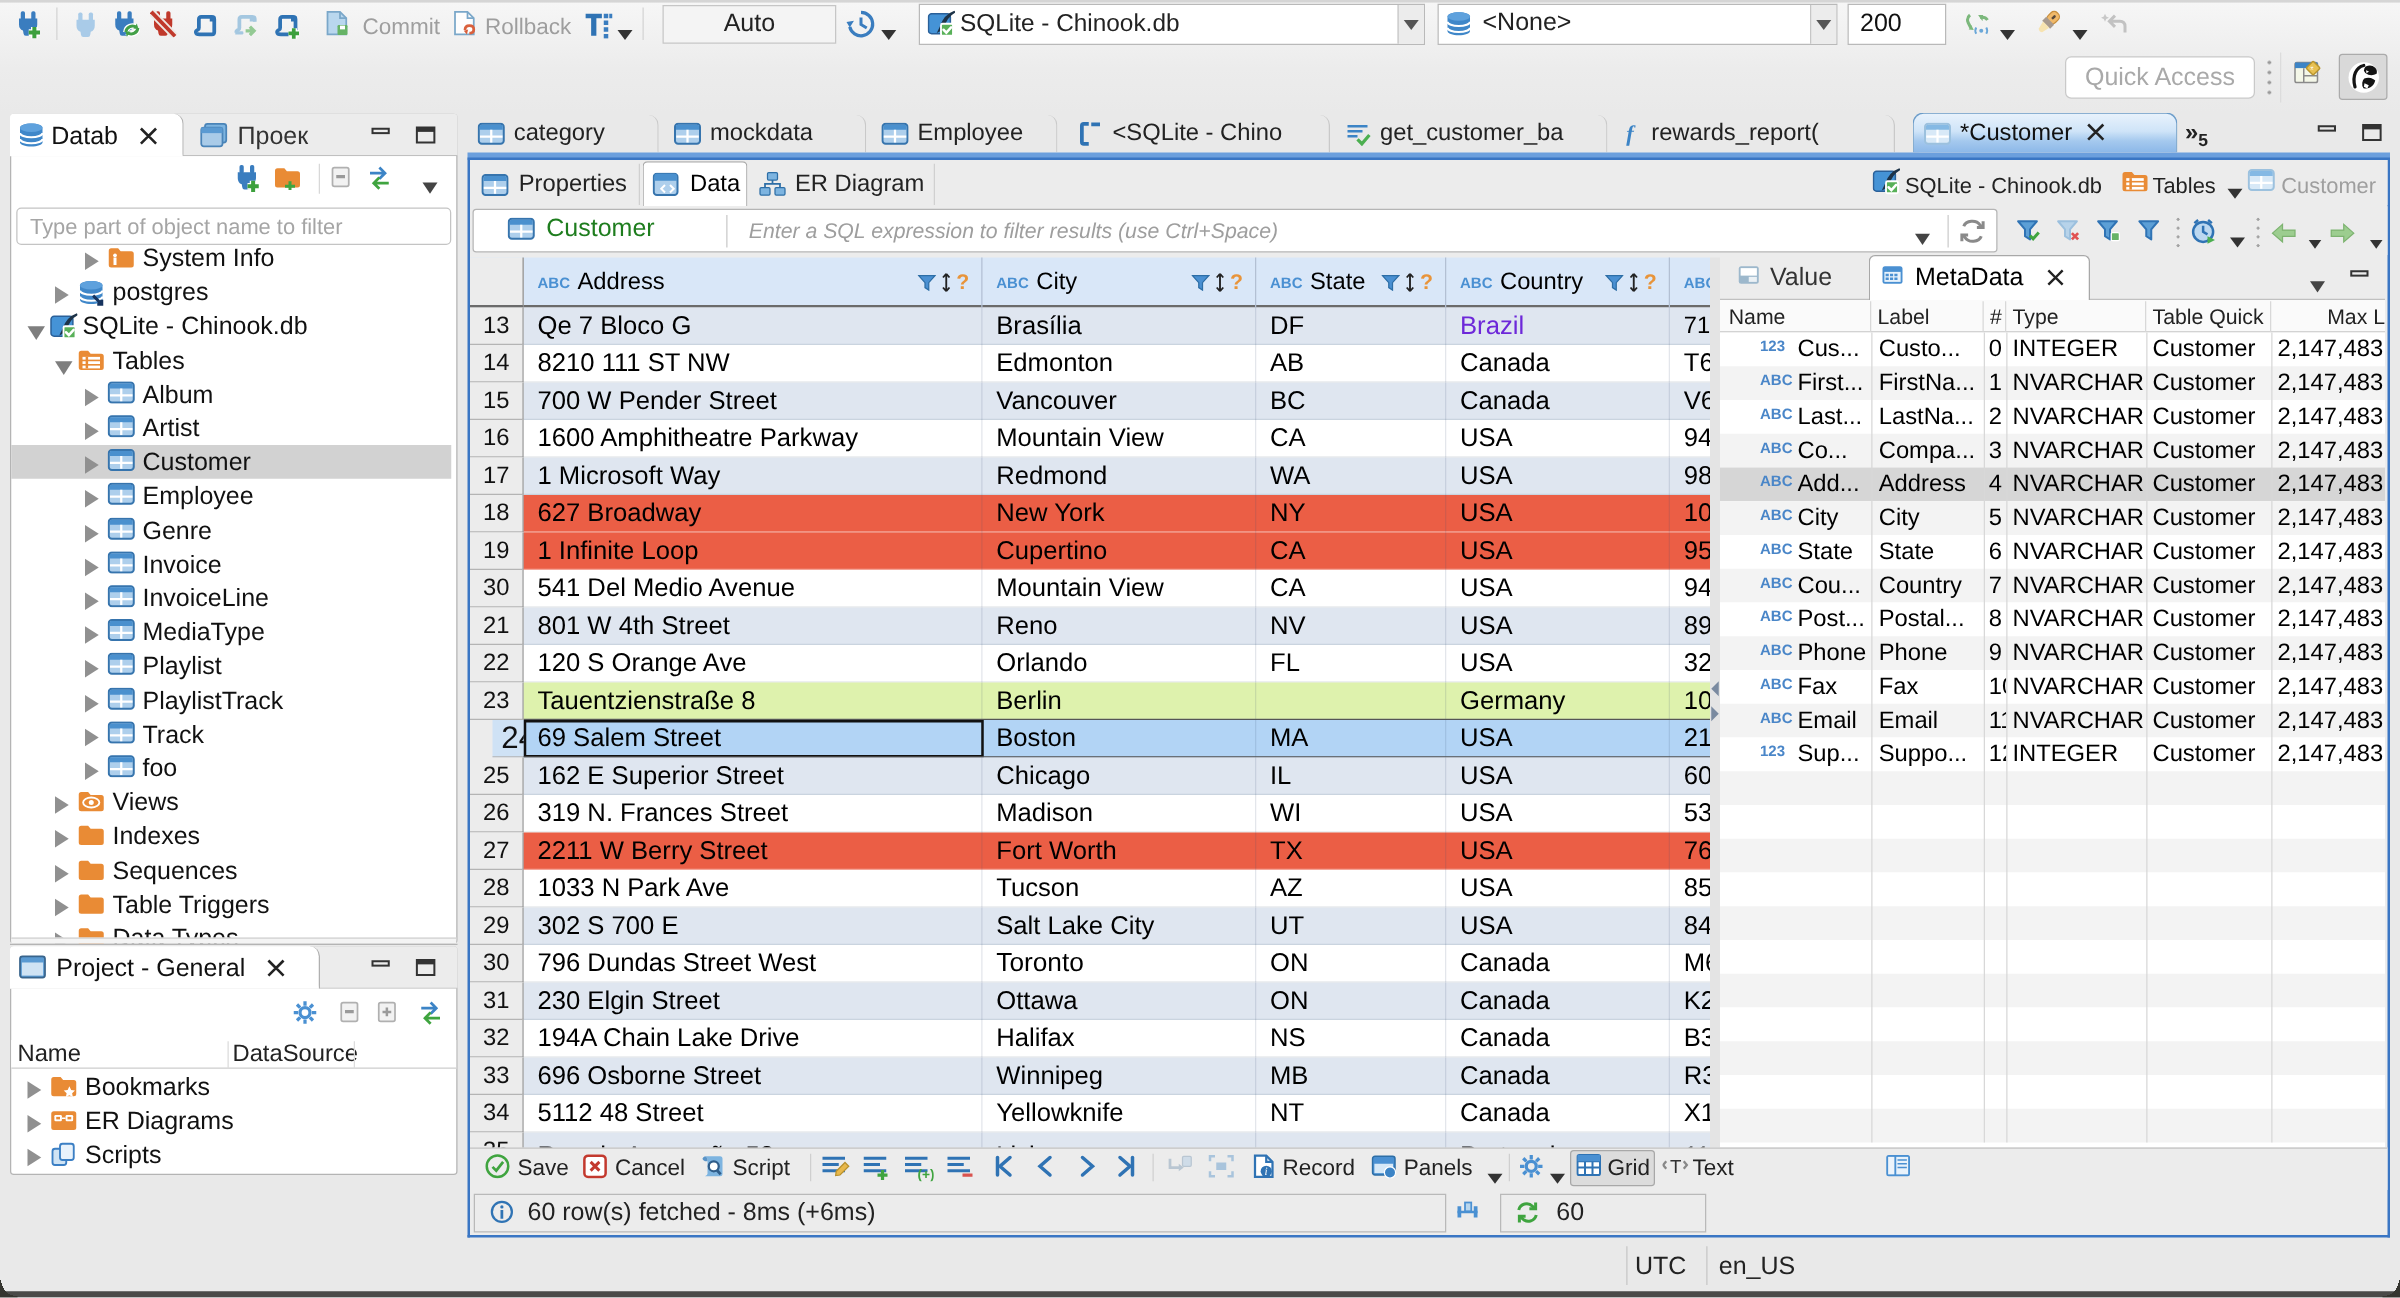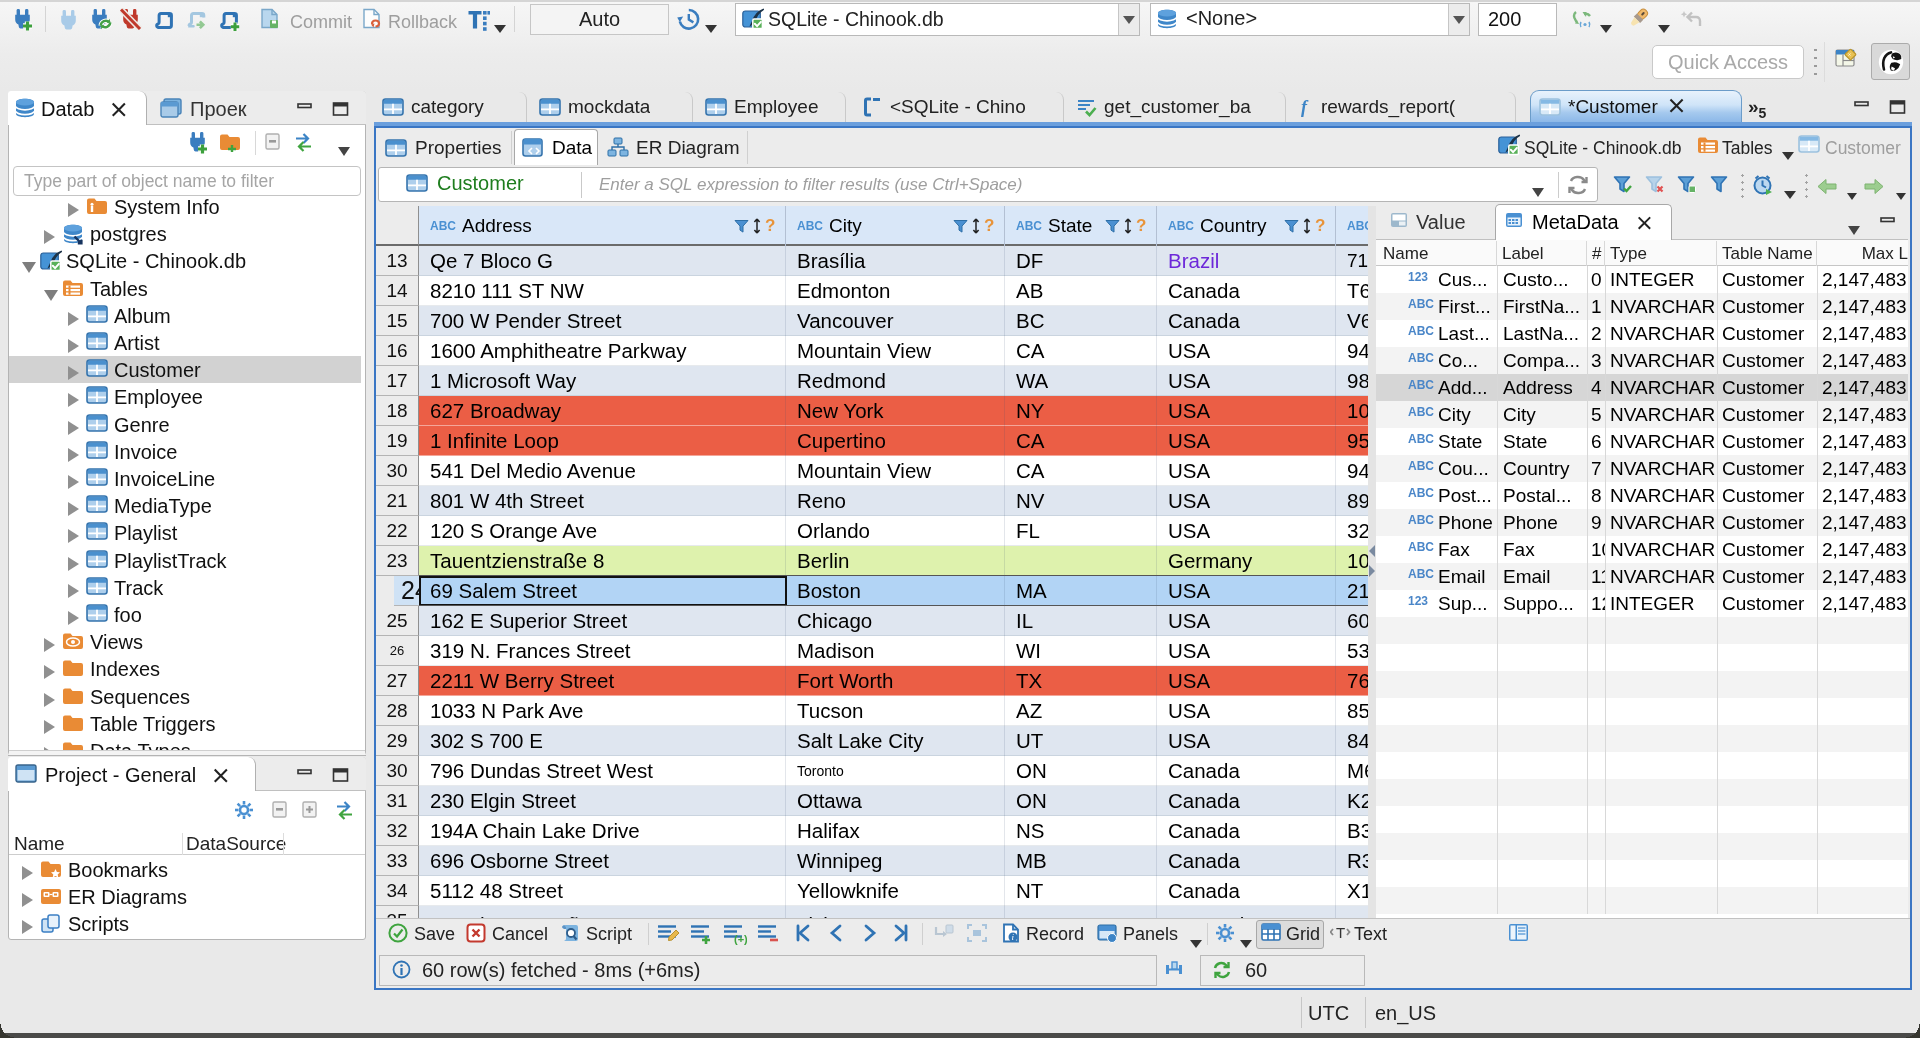--- a/index.html
+++ b/index.html
@@ -772,21 +772,21 @@
 <div class="abs" style="left:419px;top:576px;width:368px;height:30px;border:2px solid #111;"></div>
 <div class="abs" style="left:419px;top:575px;width:949px;height:1px;background:#555;"></div>
 <div class="abs" style="left:419px;top:605px;width:949px;height:1px;background:#555;"></div>
 <div class="abs" style="left:376px;top:606px;width:43px;height:30px;background:#ececec;border-right:1px solid #8f8f8f;border-bottom:1px solid #b4b4b4;display:flex;align-items:center;justify-content:center;font-size:19px;color:#111;overflow:hidden;">25</div>
 <div class="abs" style="left:419px;top:606px;width:949px;height:30px;background:#dfe6f0;border-bottom:1px solid rgba(60,80,110,0.12);overflow:hidden;"></div>
 <div class="abs" style="left:419px;top:606px;width:367px;height:30px;border-right:1px solid rgba(60,80,110,0.14);display:flex;align-items:center;padding-left:11px;font-size:20.5px;color:#000;white-space:nowrap;overflow:hidden;">162 E Superior Street</div>
 <div class="abs" style="left:786px;top:606px;width:219px;height:30px;border-right:1px solid rgba(60,80,110,0.14);display:flex;align-items:center;padding-left:11px;font-size:20.5px;color:#000;white-space:nowrap;overflow:hidden;">Chicago</div>
 <div class="abs" style="left:1005px;top:606px;width:152px;height:30px;border-right:1px solid rgba(60,80,110,0.14);display:flex;align-items:center;padding-left:11px;font-size:20.5px;color:#000;white-space:nowrap;overflow:hidden;">IL</div>
 <div class="abs" style="left:1157px;top:606px;width:179px;height:30px;border-right:1px solid rgba(60,80,110,0.14);display:flex;align-items:center;padding-left:11px;font-size:20.5px;color:#000;white-space:nowrap;overflow:hidden;">USA</div>
 <div class="abs" style="left:1336px;top:606px;width:32px;height:30px;display:flex;align-items:center;padding-left:11px;font-size:20.5px;color:#000;white-space:nowrap;overflow:hidden;">60</div>
-<div class="abs" style="left:376px;top:636px;width:43px;height:30px;background:#ececec;border-right:1px solid #8f8f8f;border-bottom:1px solid #b4b4b4;display:flex;align-items:center;justify-content:center;font-size:13px;color:#111;overflow:hidden;">26</div>
+<div class="abs" style="left:376px;top:636px;width:43px;height:30px;background:#ececec;border-right:1px solid #8f8f8f;border-bottom:1px solid #b4b4b4;display:flex;align-items:center;justify-content:center;font-size:19px;color:#111;overflow:hidden;">26</div>
 <div class="abs" style="left:419px;top:636px;width:949px;height:30px;background:#ffffff;border-bottom:1px solid rgba(60,80,110,0.12);overflow:hidden;"></div>
 <div class="abs" style="left:419px;top:636px;width:367px;height:30px;border-right:1px solid rgba(60,80,110,0.14);display:flex;align-items:center;padding-left:11px;font-size:20.5px;color:#000;white-space:nowrap;overflow:hidden;">319 N. Frances Street</div>
 <div class="abs" style="left:786px;top:636px;width:219px;height:30px;border-right:1px solid rgba(60,80,110,0.14);display:flex;align-items:center;padding-left:11px;font-size:20.5px;color:#000;white-space:nowrap;overflow:hidden;">Madison</div>
 <div class="abs" style="left:1005px;top:636px;width:152px;height:30px;border-right:1px solid rgba(60,80,110,0.14);display:flex;align-items:center;padding-left:11px;font-size:20.5px;color:#000;white-space:nowrap;overflow:hidden;">WI</div>
 <div class="abs" style="left:1157px;top:636px;width:179px;height:30px;border-right:1px solid rgba(60,80,110,0.14);display:flex;align-items:center;padding-left:11px;font-size:20.5px;color:#000;white-space:nowrap;overflow:hidden;">USA</div>
 <div class="abs" style="left:1336px;top:636px;width:32px;height:30px;display:flex;align-items:center;padding-left:11px;font-size:20.5px;color:#000;white-space:nowrap;overflow:hidden;">53</div>
 <div class="abs" style="left:376px;top:666px;width:43px;height:30px;background:#ececec;border-right:1px solid #8f8f8f;border-bottom:1px solid #b4b4b4;display:flex;align-items:center;justify-content:center;font-size:19px;color:#111;overflow:hidden;">27</div>
 <div class="abs" style="left:419px;top:666px;width:949px;height:30px;background:#eb5e45;border-bottom:1px solid rgba(255,255,255,0.45);overflow:hidden;"></div>
 <div class="abs" style="left:419px;top:666px;width:367px;height:30px;border-right:1px solid rgba(60,80,110,0.14);display:flex;align-items:center;padding-left:11px;font-size:20.5px;color:#000;white-space:nowrap;overflow:hidden;">2211 W Berry Street</div>
 <div class="abs" style="left:786px;top:666px;width:219px;height:30px;border-right:1px solid rgba(60,80,110,0.14);display:flex;align-items:center;padding-left:11px;font-size:20.5px;color:#000;white-space:nowrap;overflow:hidden;">Fort Worth</div>
@@ -803,21 +803,21 @@
 <div class="abs" style="left:376px;top:726px;width:43px;height:30px;background:#ececec;border-right:1px solid #8f8f8f;border-bottom:1px solid #b4b4b4;display:flex;align-items:center;justify-content:center;font-size:19px;color:#111;overflow:hidden;">29</div>
 <div class="abs" style="left:419px;top:726px;width:949px;height:30px;background:#dfe6f0;border-bottom:1px solid rgba(60,80,110,0.12);overflow:hidden;"></div>
 <div class="abs" style="left:419px;top:726px;width:367px;height:30px;border-right:1px solid rgba(60,80,110,0.14);display:flex;align-items:center;padding-left:11px;font-size:20.5px;color:#000;white-space:nowrap;overflow:hidden;">302 S 700 E</div>
 <div class="abs" style="left:786px;top:726px;width:219px;height:30px;border-right:1px solid rgba(60,80,110,0.14);display:flex;align-items:center;padding-left:11px;font-size:20.5px;color:#000;white-space:nowrap;overflow:hidden;">Salt Lake City</div>
 <div class="abs" style="left:1005px;top:726px;width:152px;height:30px;border-right:1px solid rgba(60,80,110,0.14);display:flex;align-items:center;padding-left:11px;font-size:20.5px;color:#000;white-space:nowrap;overflow:hidden;">UT</div>
 <div class="abs" style="left:1157px;top:726px;width:179px;height:30px;border-right:1px solid rgba(60,80,110,0.14);display:flex;align-items:center;padding-left:11px;font-size:20.5px;color:#000;white-space:nowrap;overflow:hidden;">USA</div>
 <div class="abs" style="left:1336px;top:726px;width:32px;height:30px;display:flex;align-items:center;padding-left:11px;font-size:20.5px;color:#000;white-space:nowrap;overflow:hidden;">84</div>
 <div class="abs" style="left:376px;top:756px;width:43px;height:30px;background:#ececec;border-right:1px solid #8f8f8f;border-bottom:1px solid #b4b4b4;display:flex;align-items:center;justify-content:center;font-size:19px;color:#111;overflow:hidden;">30</div>
 <div class="abs" style="left:419px;top:756px;width:949px;height:30px;background:#ffffff;border-bottom:1px solid rgba(60,80,110,0.12);overflow:hidden;"></div>
 <div class="abs" style="left:419px;top:756px;width:367px;height:30px;border-right:1px solid rgba(60,80,110,0.14);display:flex;align-items:center;padding-left:11px;font-size:20.5px;color:#000;white-space:nowrap;overflow:hidden;">796 Dundas Street West</div>
-<div class="abs" style="left:786px;top:756px;width:219px;height:30px;border-right:1px solid rgba(60,80,110,0.14);display:flex;align-items:center;padding-left:11px;font-size:14px;color:#000;white-space:nowrap;overflow:hidden;">Toronto</div>
+<div class="abs" style="left:786px;top:756px;width:219px;height:30px;border-right:1px solid rgba(60,80,110,0.14);display:flex;align-items:center;padding-left:11px;font-size:21px;color:#000;white-space:nowrap;overflow:hidden;">Toronto</div>
 <div class="abs" style="left:1005px;top:756px;width:152px;height:30px;border-right:1px solid rgba(60,80,110,0.14);display:flex;align-items:center;padding-left:11px;font-size:20.5px;color:#000;white-space:nowrap;overflow:hidden;">ON</div>
 <div class="abs" style="left:1157px;top:756px;width:179px;height:30px;border-right:1px solid rgba(60,80,110,0.14);display:flex;align-items:center;padding-left:11px;font-size:20.5px;color:#000;white-space:nowrap;overflow:hidden;">Canada</div>
 <div class="abs" style="left:1336px;top:756px;width:32px;height:30px;display:flex;align-items:center;padding-left:11px;font-size:20.5px;color:#000;white-space:nowrap;overflow:hidden;">M6</div>
 <div class="abs" style="left:376px;top:786px;width:43px;height:30px;background:#ececec;border-right:1px solid #8f8f8f;border-bottom:1px solid #b4b4b4;display:flex;align-items:center;justify-content:center;font-size:19px;color:#111;overflow:hidden;">31</div>
 <div class="abs" style="left:419px;top:786px;width:949px;height:30px;background:#dfe6f0;border-bottom:1px solid rgba(60,80,110,0.12);overflow:hidden;"></div>
 <div class="abs" style="left:419px;top:786px;width:367px;height:30px;border-right:1px solid rgba(60,80,110,0.14);display:flex;align-items:center;padding-left:11px;font-size:20.5px;color:#000;white-space:nowrap;overflow:hidden;">230 Elgin Street</div>
 <div class="abs" style="left:786px;top:786px;width:219px;height:30px;border-right:1px solid rgba(60,80,110,0.14);display:flex;align-items:center;padding-left:11px;font-size:20.5px;color:#000;white-space:nowrap;overflow:hidden;">Ottawa</div>
 <div class="abs" style="left:1005px;top:786px;width:152px;height:30px;border-right:1px solid rgba(60,80,110,0.14);display:flex;align-items:center;padding-left:11px;font-size:20.5px;color:#000;white-space:nowrap;overflow:hidden;">ON</div>
 <div class="abs" style="left:1157px;top:786px;width:179px;height:30px;border-right:1px solid rgba(60,80,110,0.14);display:flex;align-items:center;padding-left:11px;font-size:20.5px;color:#000;white-space:nowrap;overflow:hidden;">Canada</div>
 <div class="abs" style="left:1336px;top:786px;width:32px;height:30px;display:flex;align-items:center;padding-left:11px;font-size:20.5px;color:#000;white-space:nowrap;overflow:hidden;">K2</div>
@@ -877,21 +877,21 @@
 <div class="abs" style="left:1638px;top:212px;"><span class="xclose" style="font-size:16px;">⨉</span></div>
 <div class="abs" style="left:1848px;top:218px;"><span style="display:inline-block;width:0;height:0;border-left:6px solid transparent;border-right:6px solid transparent;border-top:9px solid #444;"></span></div>
 <div class="abs" style="left:1878px;top:214px;"><svg style="" width="20" height="16" viewBox="0 0 20 16">
       <rect x="3" y="3" width="13" height="3.5" fill="none" stroke="#333" stroke-width="1.6"></rect>
     </svg></div>
 <div class="abs" style="left:1376px;top:240px;width:532px;height:26px;background:#fafafa;border-bottom:1px solid #c6c6c6;"></div>
 <div class="abs" style="left:1376px;top:241px;width:121px;height:25px;display:flex;align-items:center;padding-left:7px;font-size:17px;color:#222;border-right:1px solid #d8d8d8;overflow:hidden;white-space:nowrap;">Name</div>
 <div class="abs" style="left:1497px;top:241px;width:90px;height:25px;display:flex;align-items:center;padding-left:5px;font-size:17px;color:#222;border-right:1px solid #d8d8d8;overflow:hidden;white-space:nowrap;">Label</div>
 <div class="abs" style="left:1587px;top:241px;width:18px;height:25px;display:flex;align-items:center;padding-left:5px;font-size:17px;color:#222;border-right:1px solid #d8d8d8;overflow:hidden;white-space:nowrap;">#</div>
 <div class="abs" style="left:1605px;top:241px;width:112px;height:25px;display:flex;align-items:center;padding-left:5px;font-size:17px;color:#222;border-right:1px solid #d8d8d8;overflow:hidden;white-space:nowrap;">Type</div>
-<div class="abs" style="left:1717px;top:241px;width:100px;height:25px;display:flex;align-items:center;padding-left:5px;font-size:17px;color:#222;border-right:1px solid #d8d8d8;overflow:hidden;white-space:nowrap;">Table Name</div>
+<div class="abs" style="left:1717px;top:241px;width:100px;height:25px;display:flex;align-items:center;padding-left:5px;font-size:17px;color:#222;border-right:1px solid #d8d8d8;overflow:hidden;white-space:nowrap;">Table Quick</div>
 <div class="abs" style="left:1817px;top:241px;width:91px;height:25px;display:flex;align-items:center;justify-content:flex-end;font-size:17px;color:#222;overflow:hidden;white-space:nowrap;">Max L</div>
 <div class="abs" style="left:1376px;top:266px;width:532px;height:27px;background:#ffffff;"></div>
 <div class="abs" style="left:1408px;top:270px;font-size:12px;font-weight:bold;color:#4a86c8;">123</div>
 <div class="abs" style="left:1438px;top:269px;width:58px;font-size:19px;color:#000;overflow:hidden;white-space:nowrap;">Cus...</div>
 <div class="abs" style="left:1503px;top:269px;width:82px;font-size:19px;color:#000;overflow:hidden;white-space:nowrap;">Custo...</div>
 <div class="abs" style="left:1591px;top:269px;width:14px;font-size:19px;color:#000;overflow:hidden;white-space:nowrap;">0</div>
 <div class="abs" style="left:1610px;top:269px;width:106px;font-size:19px;color:#000;overflow:hidden;white-space:nowrap;">INTEGER</div>
 <div class="abs" style="left:1722px;top:269px;width:94px;font-size:19px;color:#000;overflow:hidden;white-space:nowrap;">Customer</div>
 <div class="abs" style="left:1822px;top:269px;width:86px;font-size:19px;color:#000;overflow:hidden;white-space:nowrap;">2,147,483,647</div>
 <div class="abs" style="left:1376px;top:293px;width:532px;height:27px;background:#f3f3f3;"></div>

